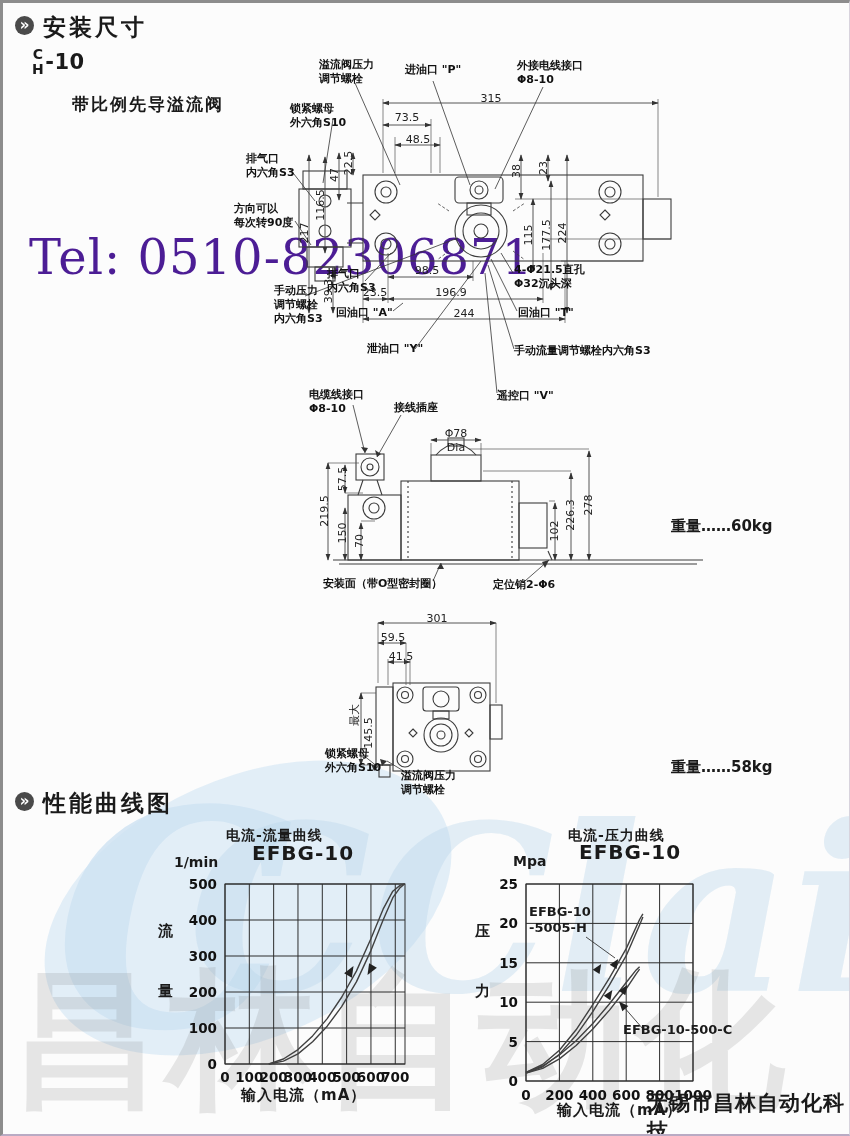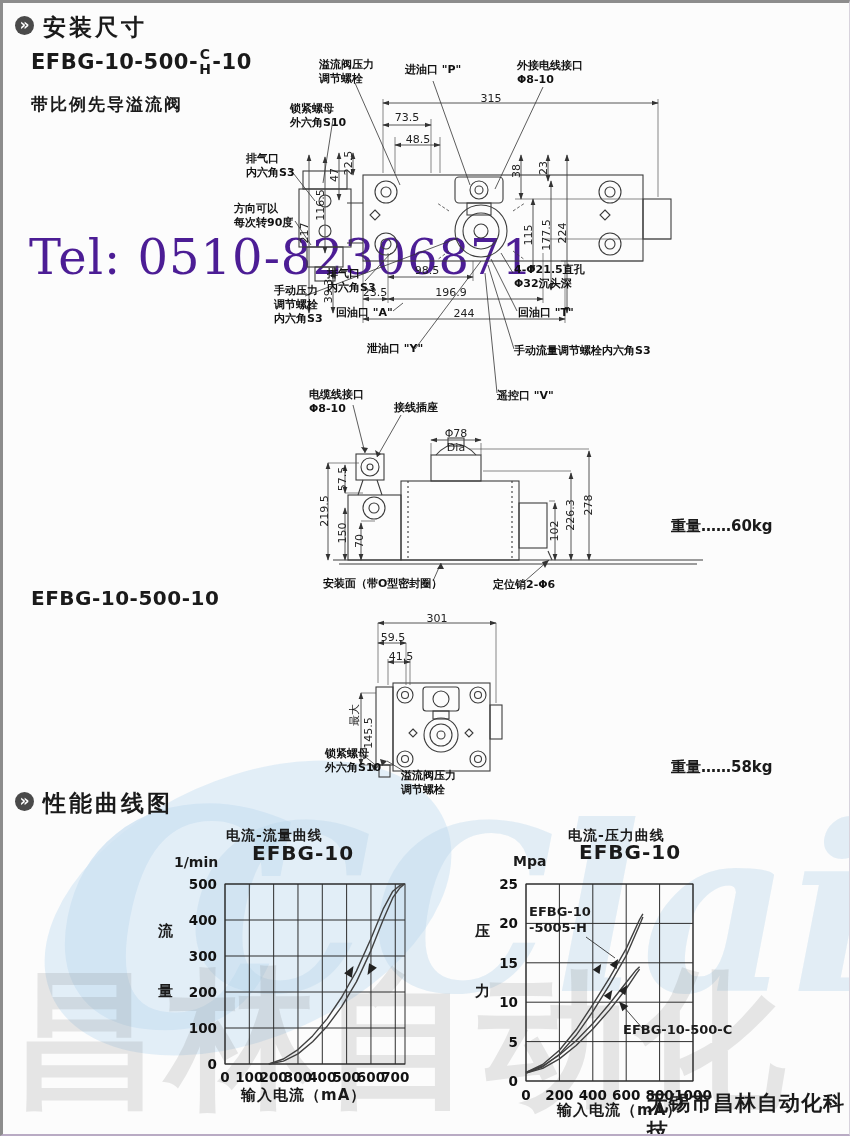--- a/index.html
+++ b/index.html
@@ -17,21 +17,21 @@
   .wm-cn{position:absolute;font-size:150px;font-weight:bold;letter-spacing:6px;
          color:rgba(110,110,110,.16);z-index:1;white-space:nowrap;}
   .wm-blob{position:absolute;background:#d9eaf6;border-radius:50%;opacity:.75;z-index:1;}
   
   .sec-icon{position:absolute;width:19px;height:19px;border-radius:50%;background:#4a4a4a;color:#fff;
             font-size:15px;font-weight:bold;text-align:center;line-height:18px;z-index:3;}
   .sec-title{position:absolute;font-size:23px;font-weight:bold;letter-spacing:3px;z-index:3;}
   
   .mcode{position:absolute;display:flex;align-items:center;font-size:21px;font-weight:bold;z-index:3;letter-spacing:.5px;}
   .mstack{display:flex;flex-direction:column;align-items:center;font-size:14px;line-height:1.05;margin:0 1px;}
-  .msub{position:absolute;font-size:17px;font-weight:bold;letter-spacing:2px;z-index:3;}
+  .msub{position:absolute;font-size:17px;font-weight:bold;letter-spacing:2px;z-index:3;margin-left:41px;}
   
   .cl{position:absolute;font-size:11px;font-weight:bold;line-height:1.25;white-space:pre-line;z-index:3;color:#111;}
   .dm{position:absolute;font-size:11px;color:#222;z-index:3;transform:translate(-50%,-50%);white-space:nowrap;}
   .vd{position:absolute;font-size:11px;color:#222;z-index:3;transform:translate(-50%,-50%) rotate(-90deg);white-space:nowrap;}
   .wt{position:absolute;font-size:15px;font-weight:bold;z-index:3;}
   svg.draw{position:absolute;z-index:2;overflow:visible;}
   .geo{stroke:#3c3c3c;stroke-width:1.1;fill:none;}
   .geo2{stroke:#3c3c3c;stroke-width:.8;fill:none;}
   .diml{stroke:#444;stroke-width:.9;fill:none;}
   .ext{stroke:#555;stroke-width:.7;fill:none;}
@@ -56,21 +56,20 @@
   <div class="wm-telfax" style="left:26px;top:226px;">Tel: 0510-82306871</div>
   <div class="wm-blob" style="left:30px;top:775px;width:430px;height:260px;transform:rotate(-24deg);"></div>
   <div class="wm-logo-c" style="left:52px;top:768px;">C</div>
   <div class="wm-logo" style="left:185px;top:792px;">CClair</div>
   <div class="wm-cn" style="left:8px;top:938px;">昌林自动化</div>
 
   <span class="sec-icon" style="left:12px;top:13px;">»</span>
   <div class="sec-title" style="left:40px;top:9px;">安装尺寸</div>
 
   <div class="mcode" style="left:28px;top:44px;">
-    <span>EFBG-10-500-</span>
     <span class="mstack">
       <span>C</span>
       <span>H</span>
     </span>
     <span>-10</span>
   </div>
   <div class="msub" style="left:28px;top:90px;">带比例先导溢流阀</div>
 
   <svg class="draw" style="left:230px;top:50px;width:470px;height:370px;" viewBox="230 50 470 370">
     <defs>
@@ -235,23 +234,20 @@
   <div class="cl" style="left:490px;top:575px;">定位销2-Φ6</div>
   <div class="vd" style="left:321px;top:508px;">219.5</div>
   <div class="vd" style="left:339px;top:476px;">57.5</div>
   <div class="vd" style="left:339px;top:530px;">150</div>
   <div class="vd" style="left:356px;top:538px;">70</div>
   <div class="vd" style="left:551px;top:528px;">102</div>
   <div class="vd" style="left:567px;top:512px;">226.3</div>
   <div class="vd" style="left:585px;top:502px;">278</div>
   <div class="wt" style="left:668px;top:514px;">重量……60kg</div>
 
-  <div class="mcode" style="left:28px;top:583px;font-size:20px;">
-    <span>EFBG-10-500-10</span>
-  </div>
 
   <svg class="draw" style="left:330px;top:600px;width:430px;height:195px;" viewBox="330 600 430 195">
     <defs>
       <marker id="m3a" viewBox="0 0 10 10" refX="9" refY="5" markerWidth="8" markerHeight="8" orient="auto-start-reverse">
         <path d="M0,1.5 L10,5 L0,8.5 z" fill="#333"></path>
       </marker>
     </defs>
     <g class="geo">
       <rect x="390" y="680" width="97" height="88"></rect>
       <circle cx="402" cy="692" r="8"></circle>

